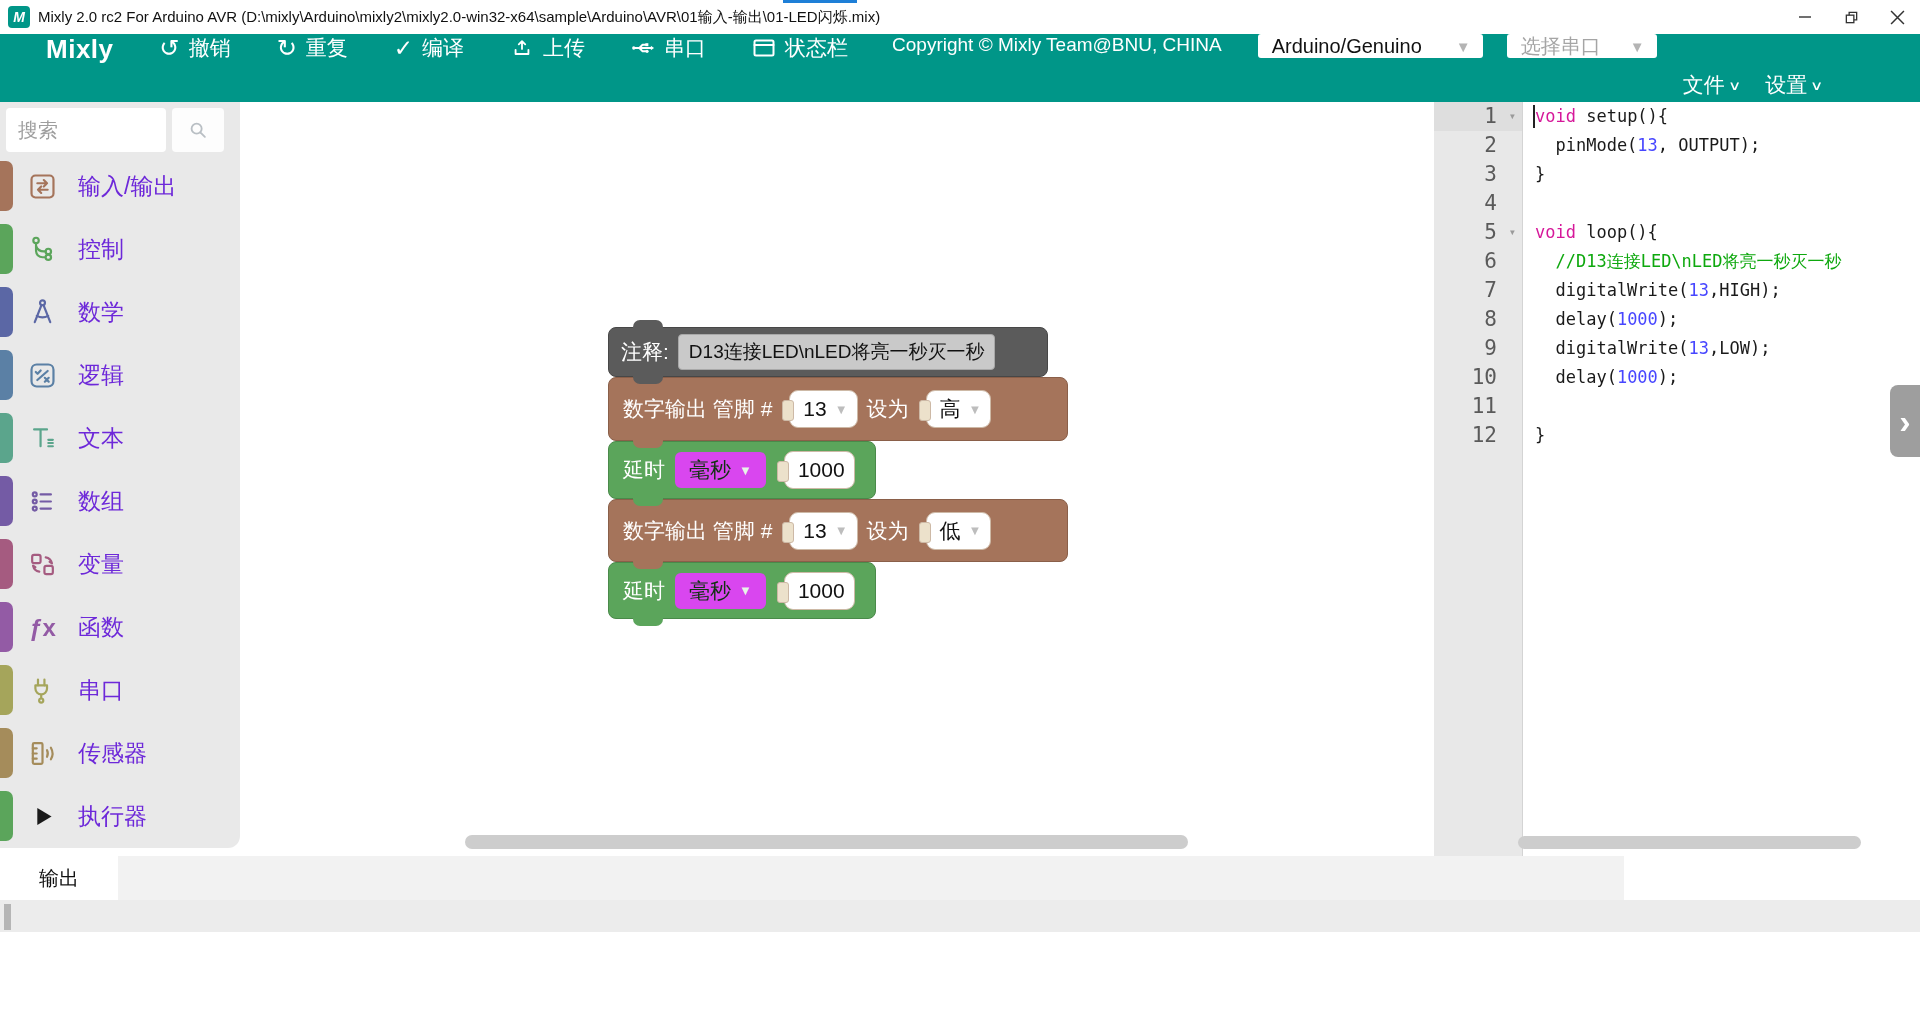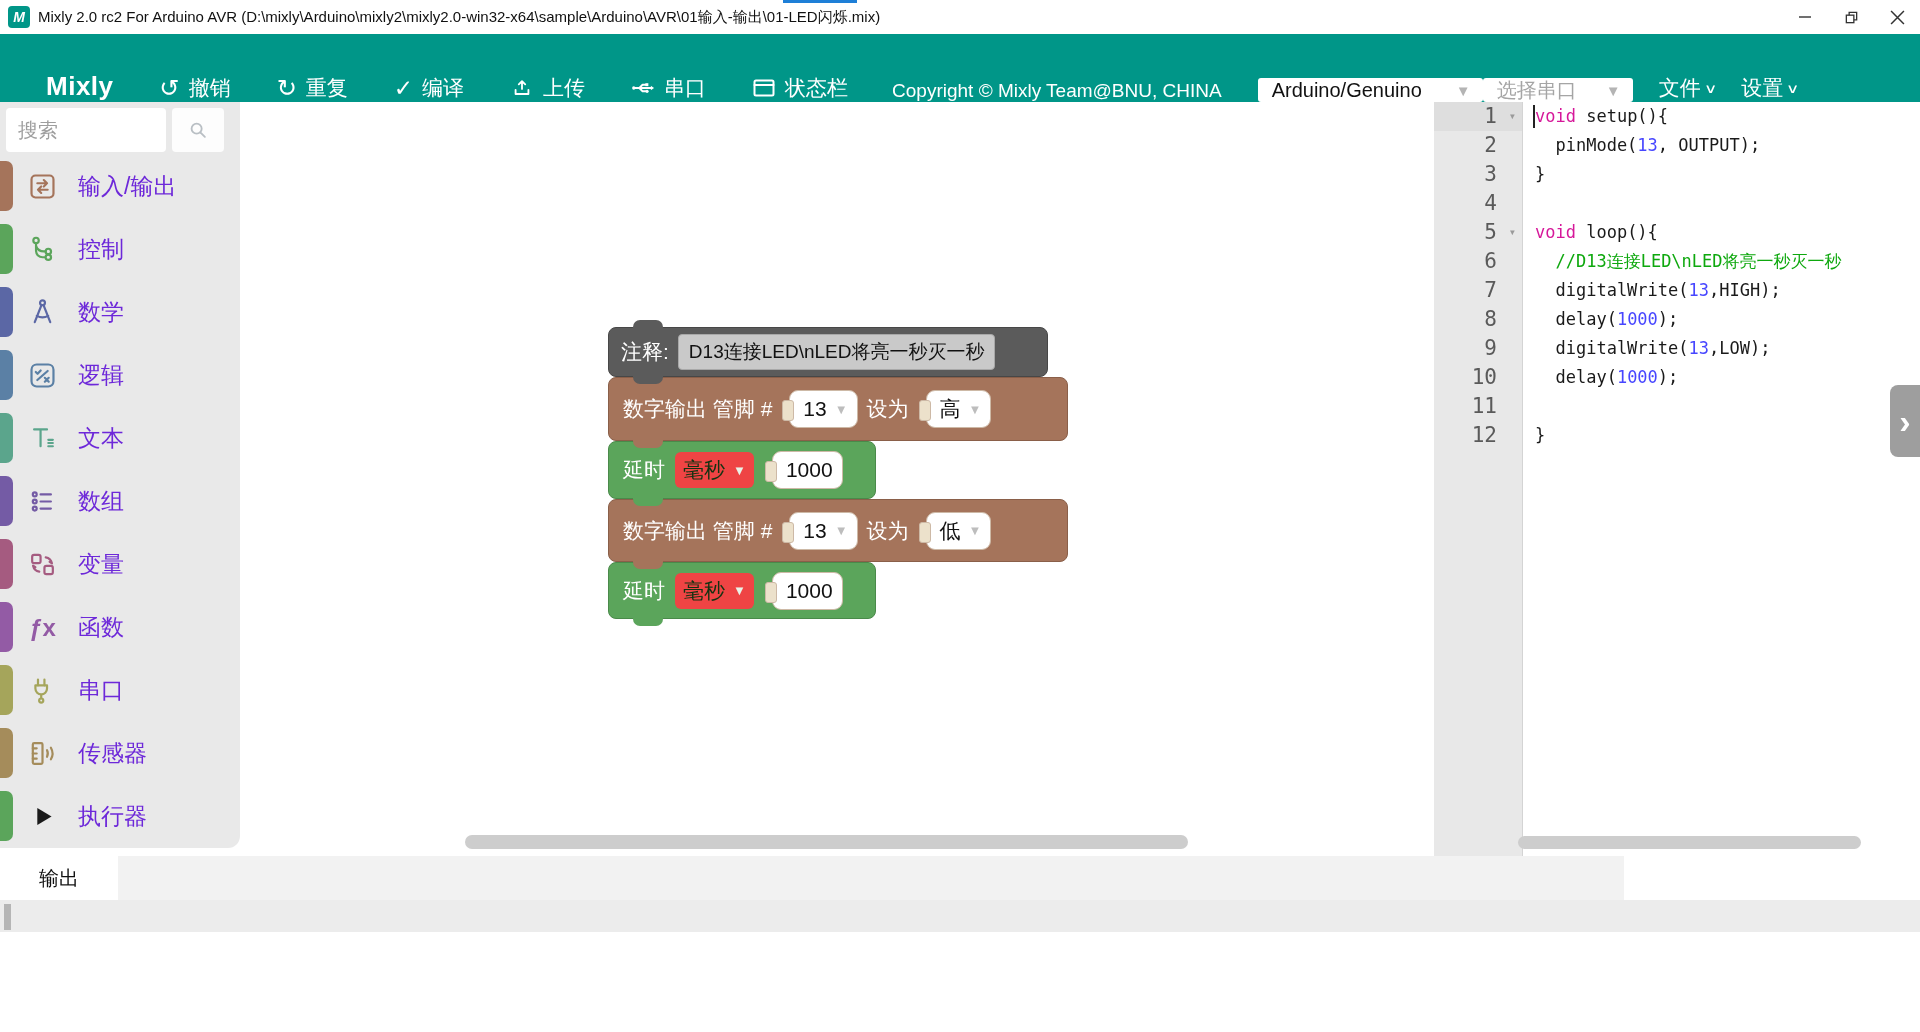--- a/index.html
+++ b/index.html
@@ -12,32 +12,32 @@
   .app-logo{width:22px;height:22px;margin-left:8px;border-radius:4px;background:#009688;color:#fff;
             display:flex;align-items:center;justify-content:center;font-weight:bold;font-size:14px;font-style:italic;}
   .title-text{margin-left:8px;font-size:15px;color:#111;white-space:nowrap;}
   .accent-strip{position:absolute;left:783px;top:0;width:74px;height:3px;background:#1E7FD7;}
   .win-controls{position:absolute;right:0;top:0;height:34px;display:flex;}
   .win-btn{width:46px;height:34px;display:flex;align-items:center;justify-content:center;}
   .win-btn svg{stroke:#333;fill:none;stroke-width:1.4;}
 
   
   .toolbar{position:absolute;left:0;top:34px;width:1920px;height:68px;background:#009688;
-           display:flex;align-items:flex-end;color:#fff;}
+           display:flex;align-items:flex-start;color:#fff;}
   .brand{margin-left:46px;font-size:26px;font-weight:bold;letter-spacing:.5px;}
   #toolbar-buttons{display:flex;align-items:center;}
   .tb-btn{display:flex;align-items:center;gap:9px;margin-left:46px;font-size:21px;cursor:pointer;white-space:nowrap;}
   .tb-ico{font-size:22px;line-height:1;display:flex;align-items:center;}
   .tb-ico svg{stroke:#fff;fill:none;stroke-width:2;stroke-linecap:round;stroke-linejoin:round;width:24px;height:22px;}
   .copyright{margin-left:44px;font-size:19px;white-space:nowrap;}
   .select-box{height:24px;background:#fff;border-radius:3px;display:flex;align-items:center;
               padding:0 12px 0 14px;color:#111;font-size:20px;white-space:nowrap;}
   .select-box .caret{margin-left:auto;color:#b4b4b4;font-size:15px;padding-left:10px;}
   .board-select{margin-left:36px;width:225px;}
-  .port-select{margin-left:0;width:150px;color:#a5a5a5;}
+  .port-select{margin-left:24px;width:150px;color:#a5a5a5;}
   .menu{margin-left:26px;font-size:21px;display:flex;align-items:center;gap:5px;cursor:pointer;white-space:nowrap;margin-top:37px;}
   .menu .chev{font-size:13px;transform:scaleX(1.4);}
 
   
   .workspace{position:absolute;left:0;top:102px;width:1250px;height:754px;background:#fff;overflow:hidden;}
 
   
   .sidebar{position:absolute;left:0;top:102px;width:240px;height:746px;background:#e9e9e9;
            border-radius:0 0 12px 0;z-index:30;}
   .search-row{position:absolute;left:0;top:6px;width:240px;height:44px;}
@@ -93,22 +93,22 @@
   .blk-dl1{left:608px;top:339px;width:268px;height:58px;z-index:13;}
   .blk-dl2{left:608px;top:460px;width:268px;height:57px;z-index:11;}
 
   .comment-field{background:#c9c9c9;border:1px solid #a8a8a8;border-radius:4px;height:36px;display:flex;
                  align-items:center;padding:0 10px;color:#111;font-size:19px;max-width:352px;overflow:hidden;}
   .slot{display:flex;align-items:center;position:relative;background:#fff;border:1px solid #cdb9a6;
         border-radius:9px;height:38px;padding:0 9px 0 13px;color:#111;margin-left:8px;}
   .slot::before{content:"";position:absolute;left:-8px;top:9px;width:10px;height:19px;background:#ece1cb;
                 border:1px solid #cdb9a6;border-radius:3px;}
   .caret{color:#bdbdbd;font-size:13px;margin-left:8px;}
-  .green-dd{background:#ef4444;border-radius:6px;height:36px;display:flex;align-items:center;
-            padding:0 8px;color:#113311;}
+  .green-dd{background:#d946ef;border-radius:6px;height:36px;display:flex;align-items:center;
+            padding:0 14px;color:#113311;}
   .green-dd .caret{color:#e8f4e8;}
 
   
   .codepanel{position:absolute;left:1434px;top:102px;width:486px;height:754px;background:#fff;overflow:hidden;}
   .gutter{position:absolute;left:0;top:0;width:89px;height:754px;background:#e8e8e8;border-right:1px solid #d4d4d4;}
   .gutter-row{position:relative;height:29px;font-family:"DejaVu Sans Mono","Liberation Mono",monospace;
               font-size:21px;color:#5a5a5a;text-align:right;padding-right:25px;line-height:29px;}
   .gutter-row.active{background:#dedede;}
   .fold{position:absolute;right:6px;top:0;font-size:12px;color:#9a9a9a;}
   .code-lines{position:absolute;left:90px;top:0;right:0;height:754px;overflow:hidden;}

